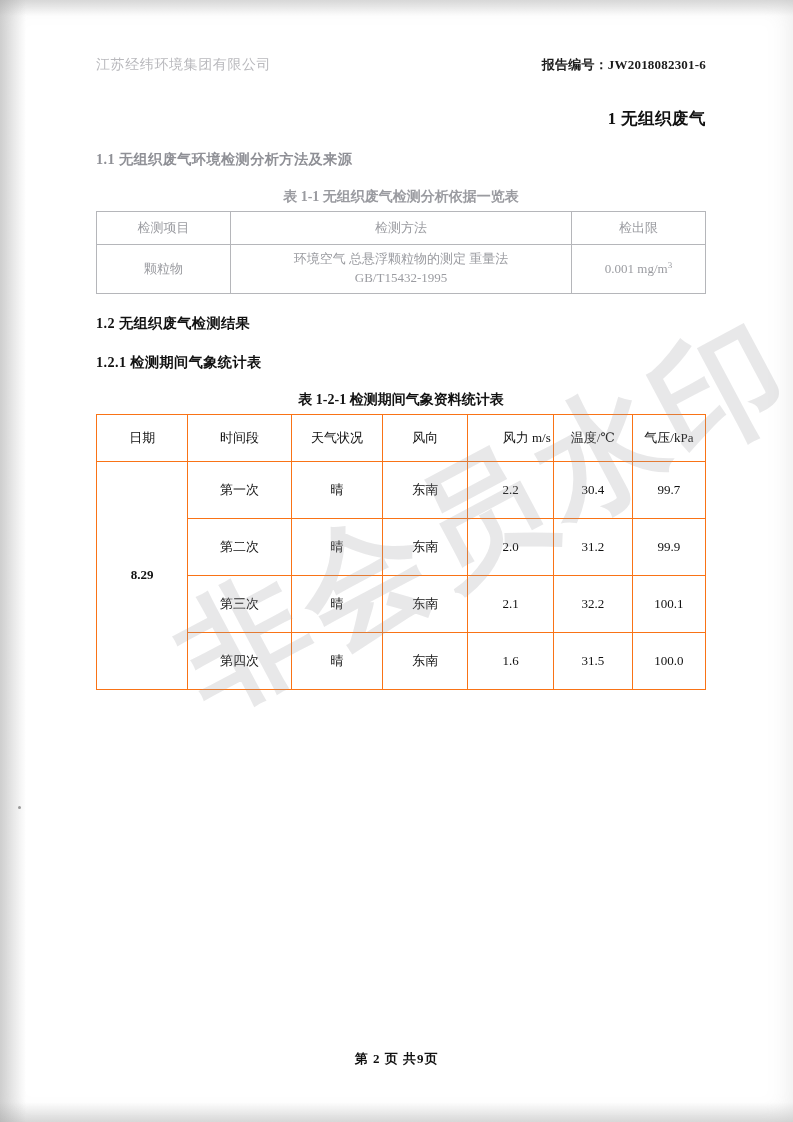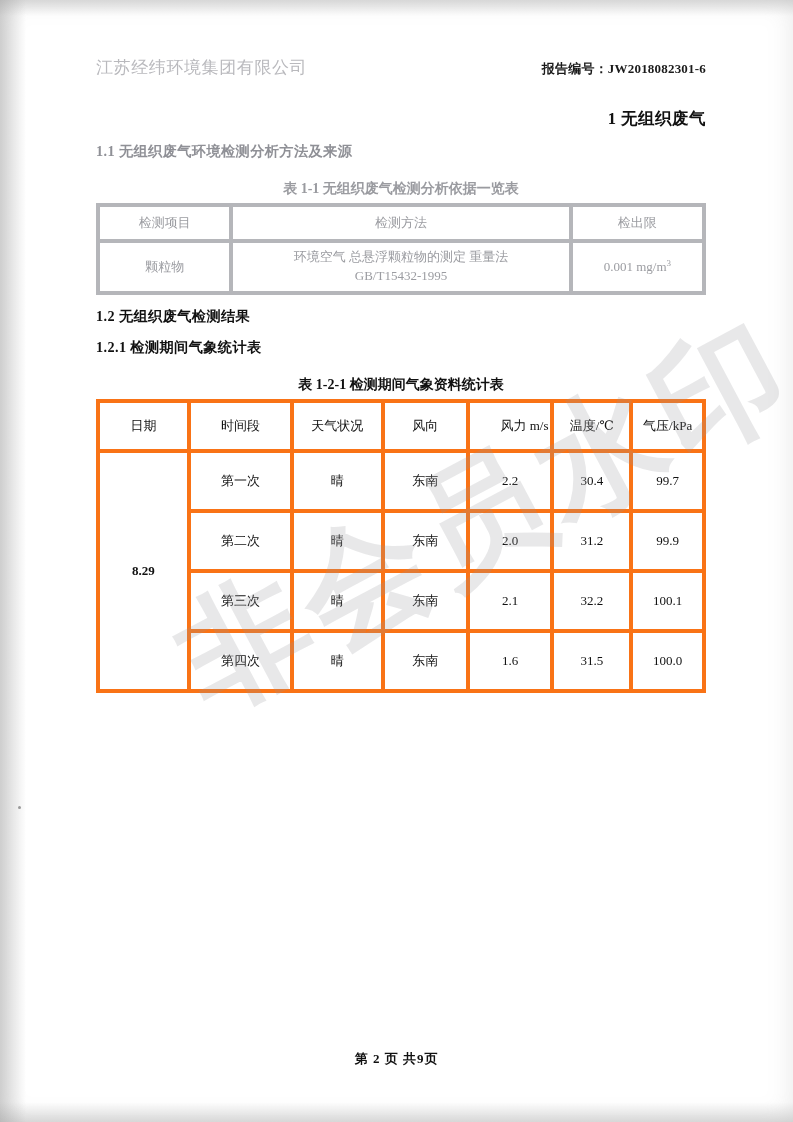--- a/index.html
+++ b/index.html
@@ -54,21 +54,21 @@
   }
 
   
   .doc-header {
     display: flex;
     justify-content: space-between;
     align-items: baseline;
     height: 26px;
   }
   .company {
-    font-size: 17px;
+    font-size: 14px;
     color: #b9b9bd;
     letter-spacing: 0.6px;
     font-family: "DejaVu Sans", sans-serif;
   }
   .report-no {
     font-size: 13px;
     color: #1b1b1b;
     font-weight: bold;
     letter-spacing: 0.2px;
     font-family: "Liberation Serif", serif;
@@ -78,21 +78,21 @@
     font-size: 16.5px;
     font-weight: bold;
     margin: 26px 0 12px 0;
     letter-spacing: 0.5px;
     color: #111;
     text-align: right;
   }
   h2.sub {
     font-size: 14.2px;
     font-weight: bold;
-    margin: 12px 0 8px 0;
+    margin: 20px 0 8px 0;
     letter-spacing: 0.4px;
     color: #111;
   }
   h2.sub.pale {
     color: #8f9096;
   }
   .tbl-caption {
     text-align: center;
     font-size: 14px;
     font-weight: bold;
@@ -102,21 +102,21 @@
   .tbl-caption.pale {
     color: #9a9ba0;
   }
 
   table {
     border-collapse: collapse;
     width: 100%;
     font-size: 13px;
   }
   table td, table th {
-    border: 4px solid #f97316;
+    border: 1px solid #f97316;
     text-align: center;
     vertical-align: middle;
     padding: 4px 2px;
     font-weight: normal;
     color: #111;
   }
   
   .t11 td { height: 24px; }
   .t11 .hdr td { font-size: 13px; }
   .t11 .c1 { width: 22%; }

